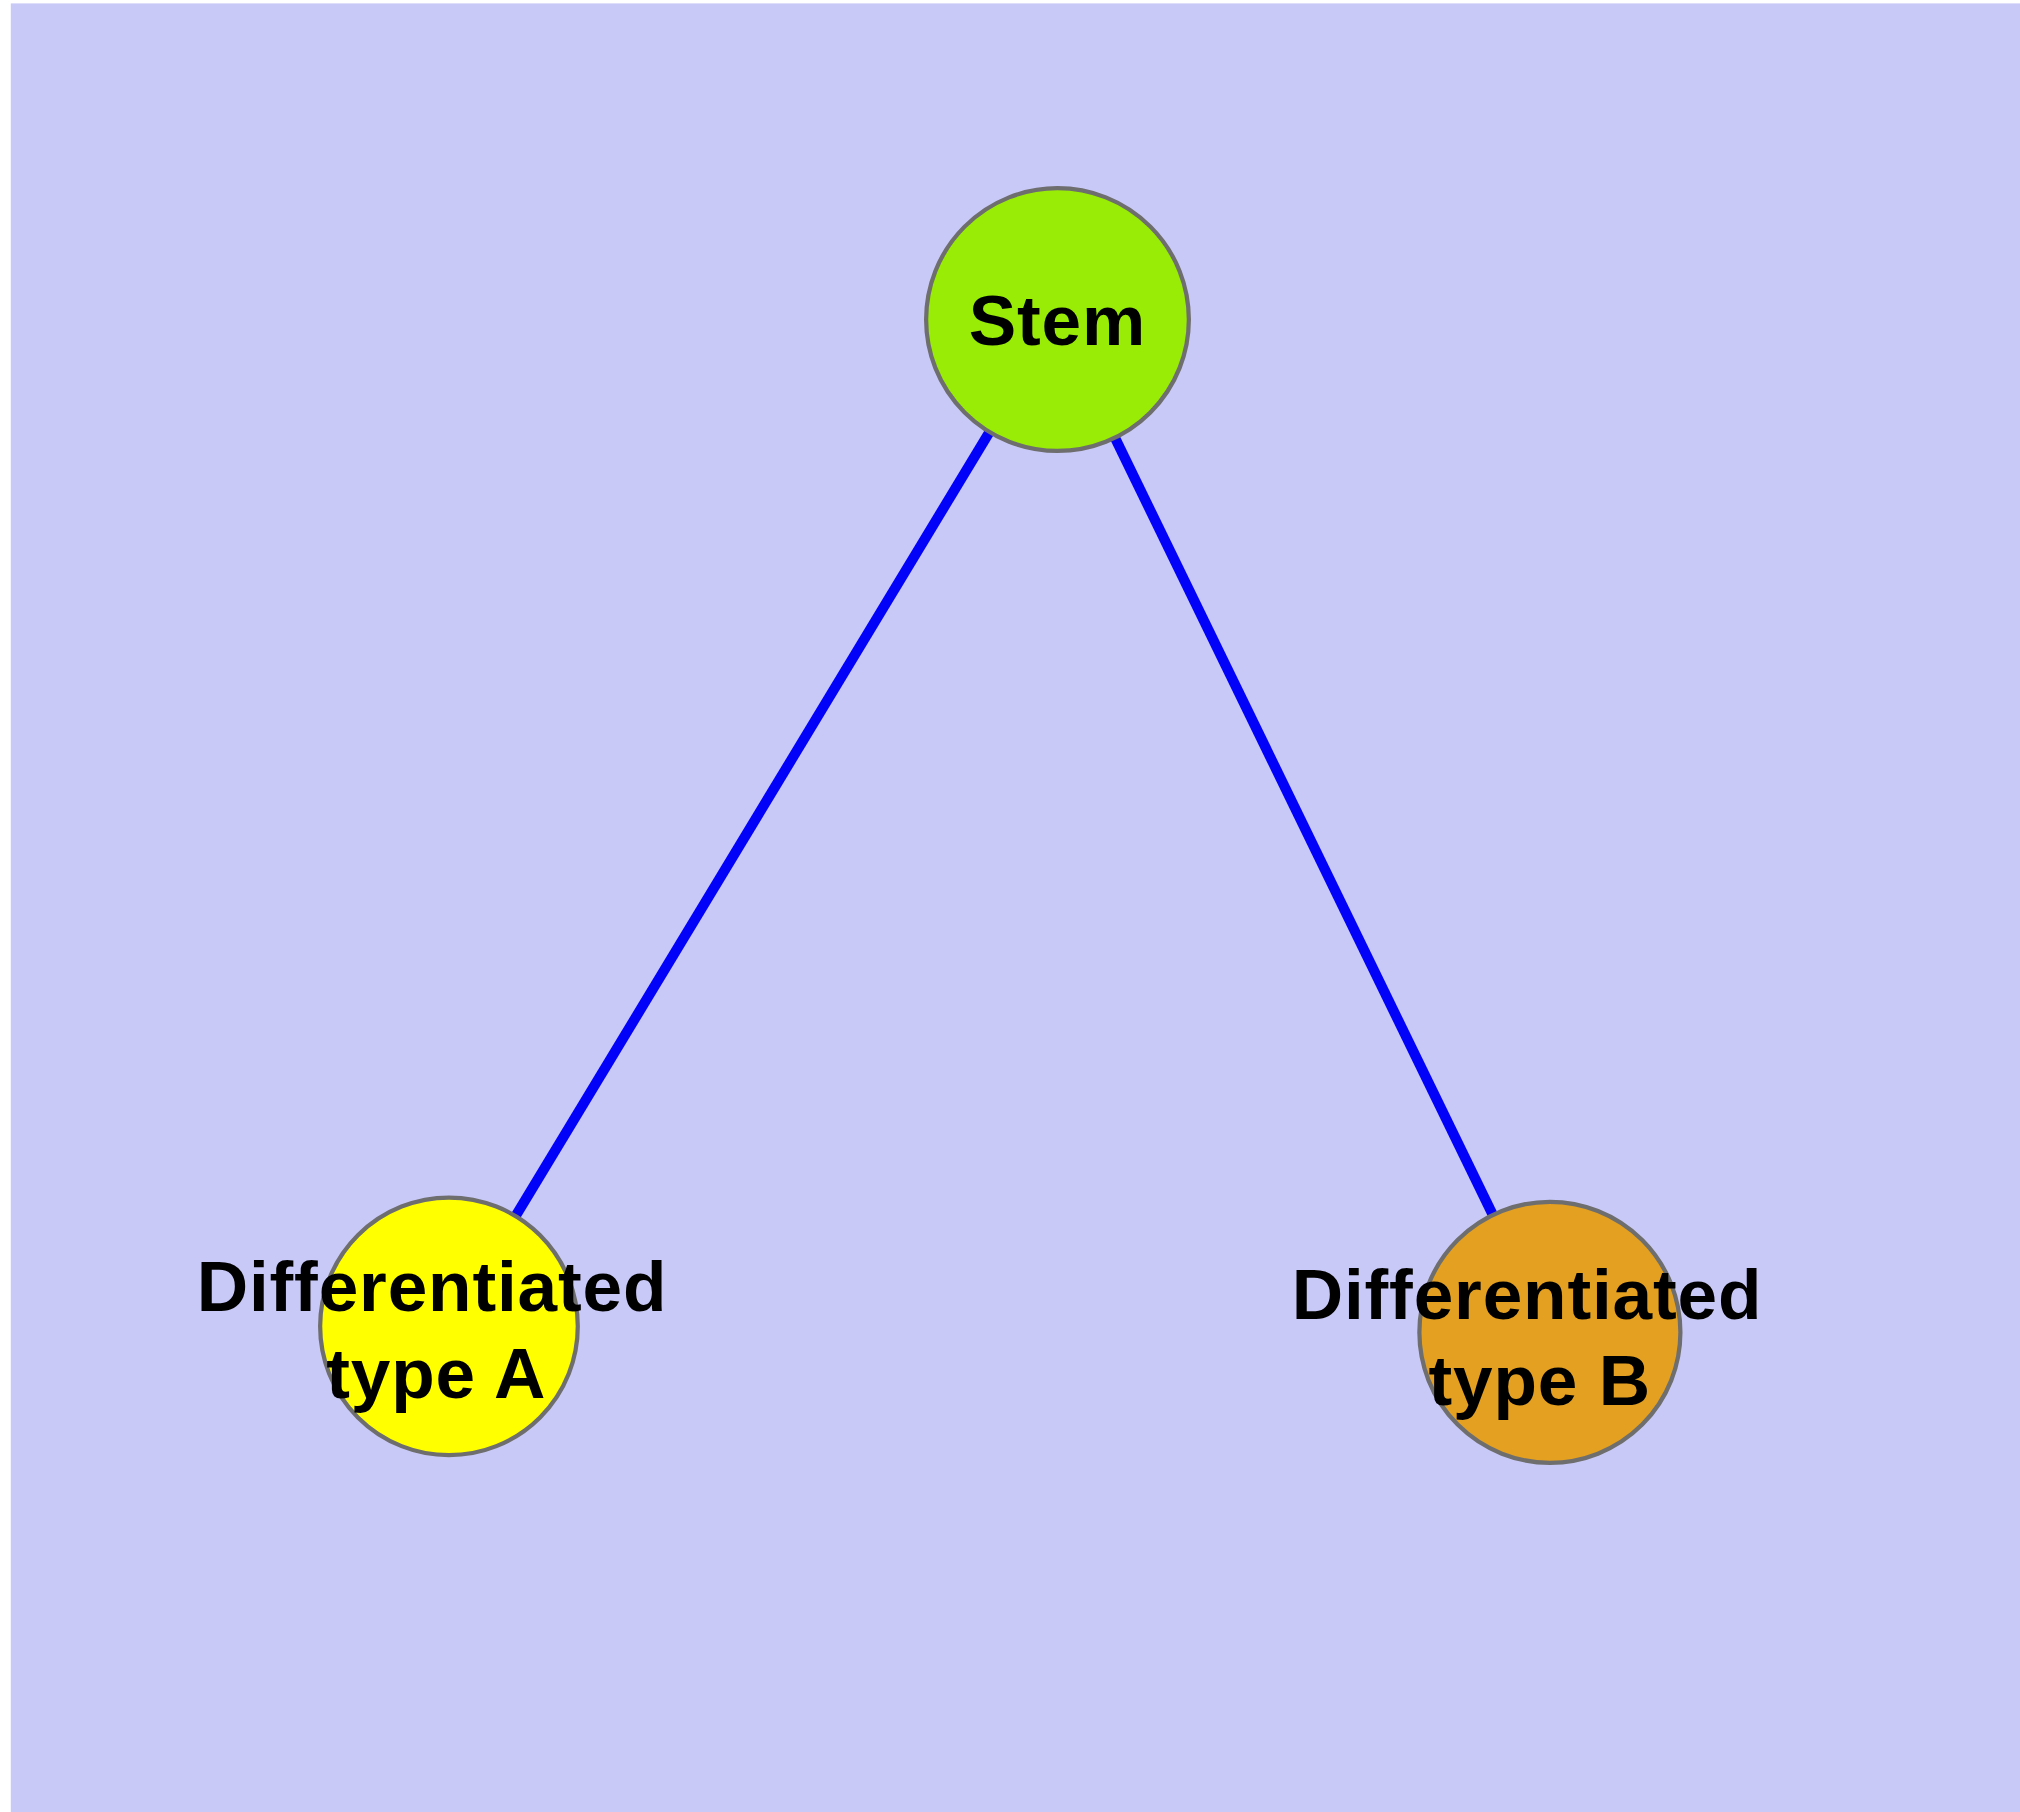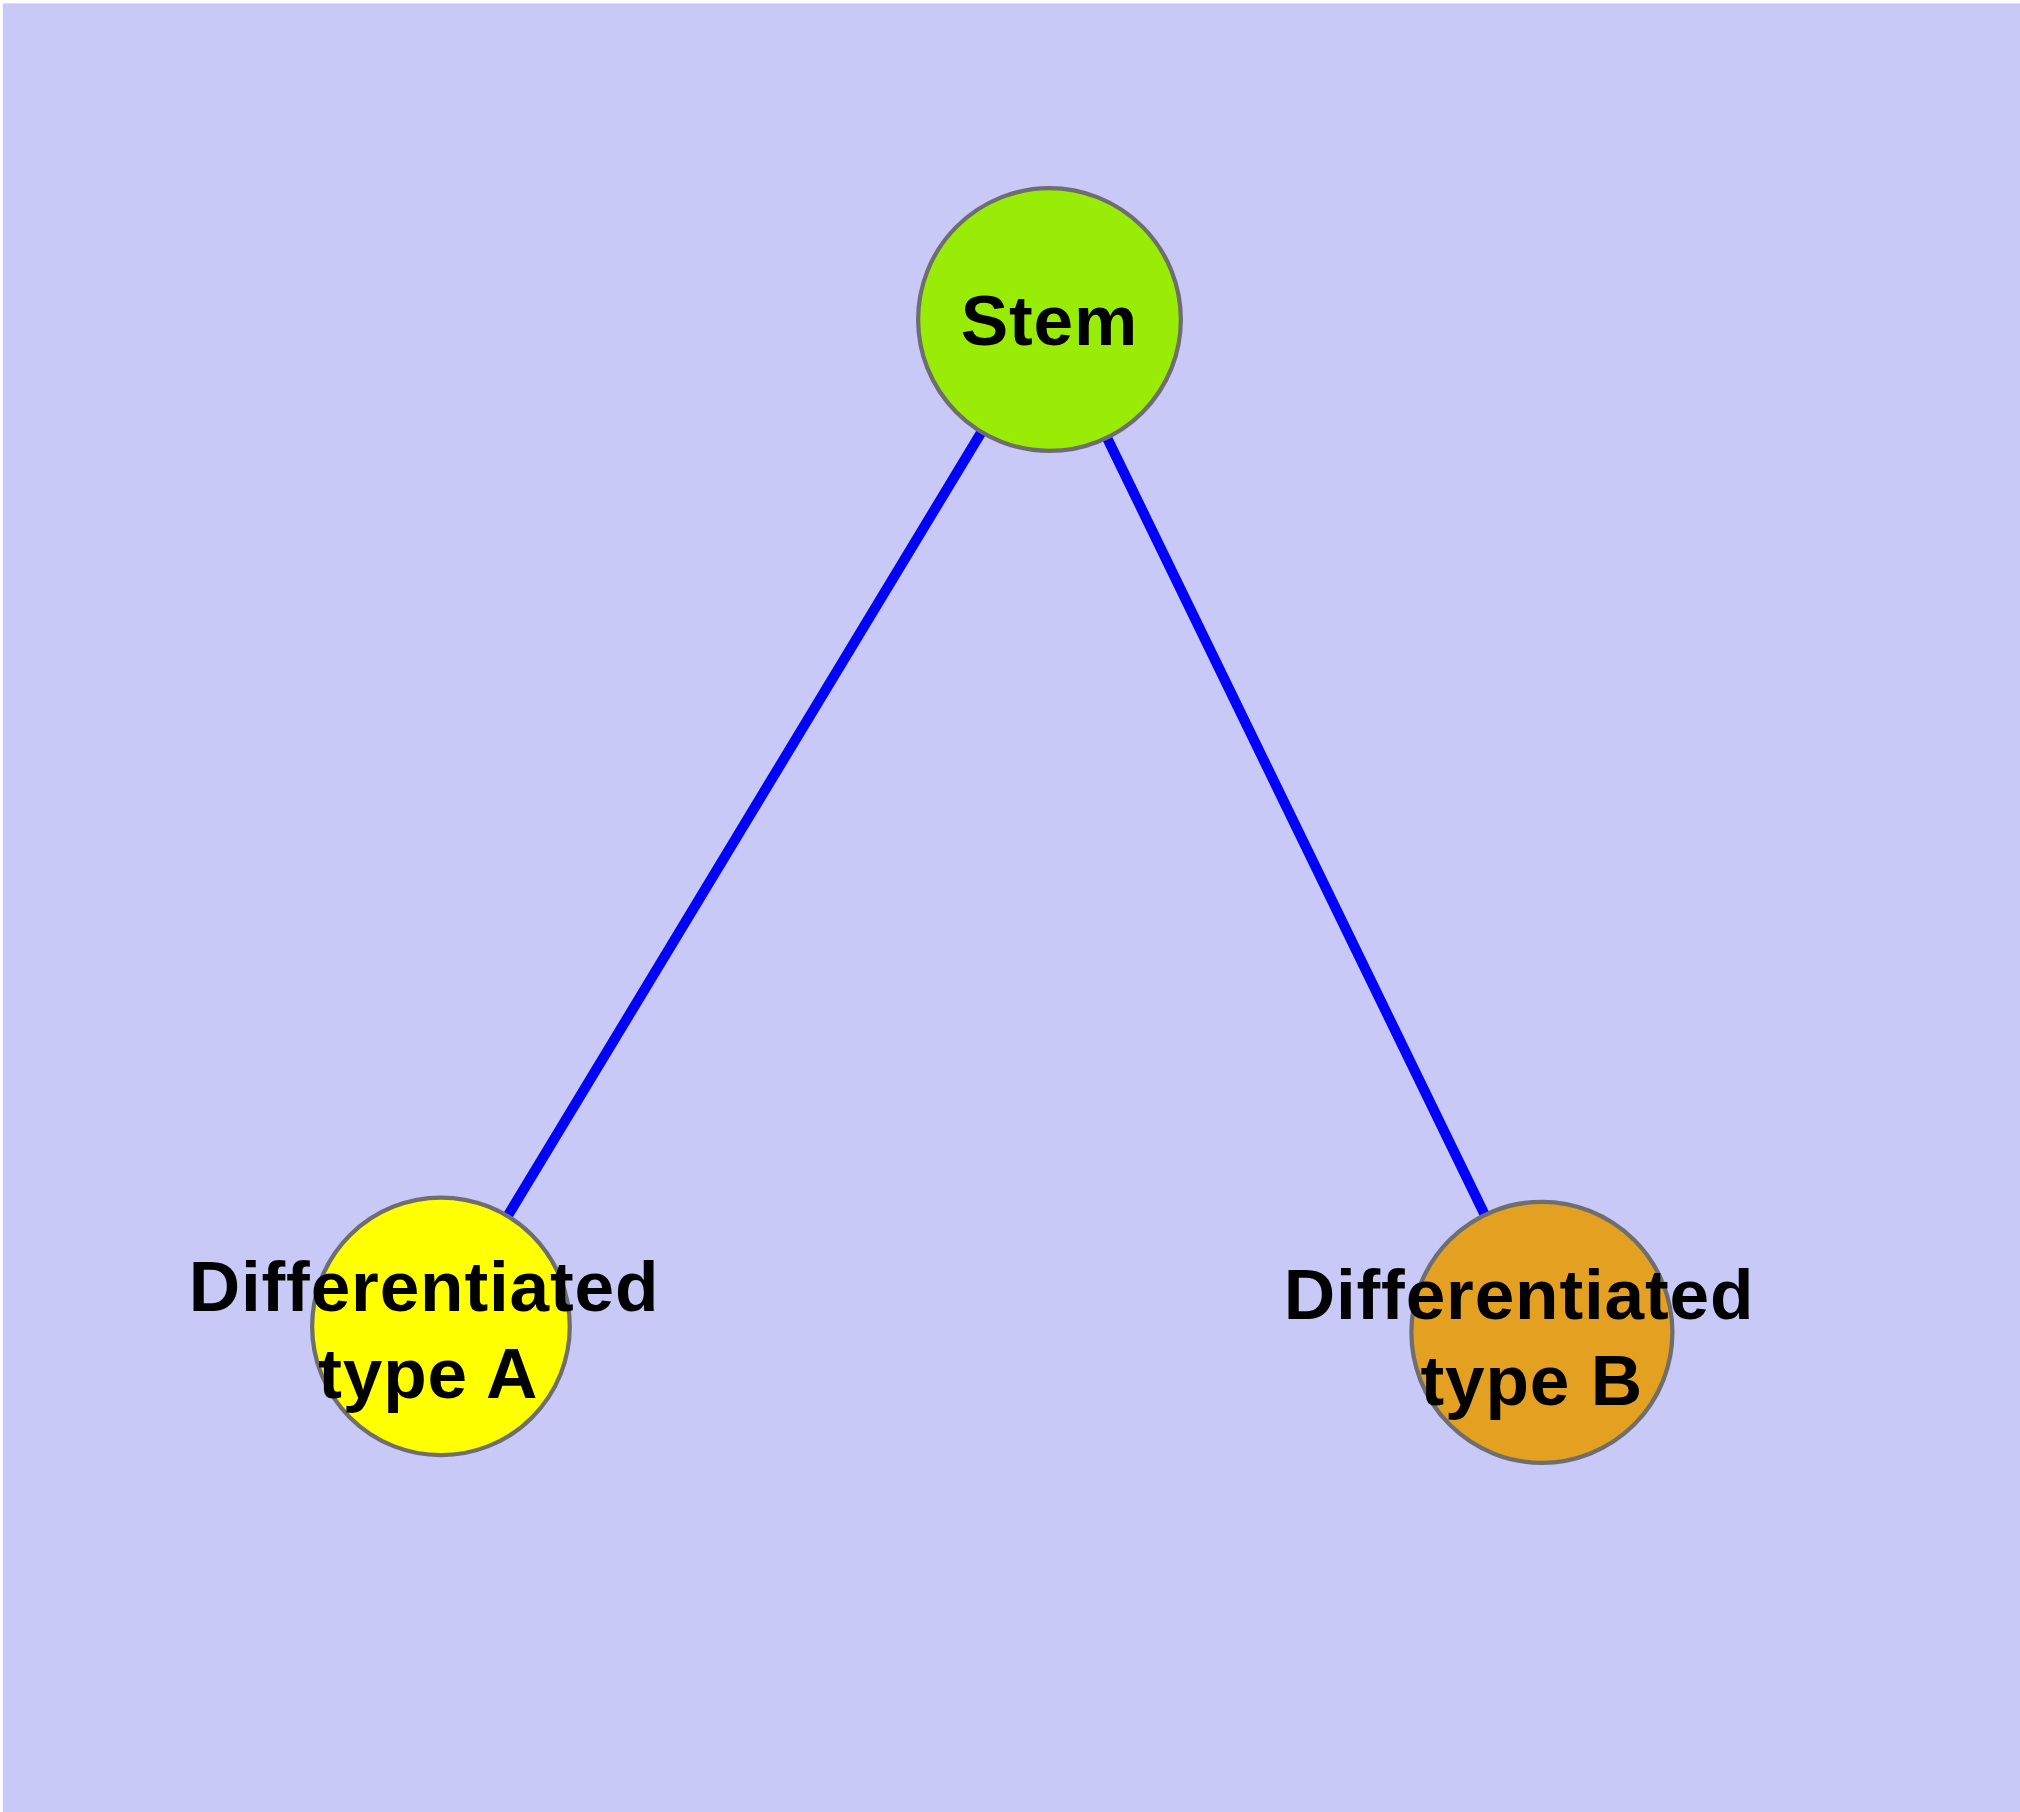--- a/index.html
+++ b/index.html
@@ -7,20 +7,21 @@
     padding: 0;
     background: #ffffff;
     width: 2021px;
     height: 1812px;
     overflow: hidden;
   }
   .stage {
     position: relative;
     width: 1934px;
     height: 1812px;
+    padding-left: 8px;
   }
   svg.diagram {
     display: block;
     width: 2021px;
     height: 1812px;
   }
   .node-label {
     font-family: "Liberation Sans", sans-serif;
     font-weight: bold;
     font-size: 84px;

